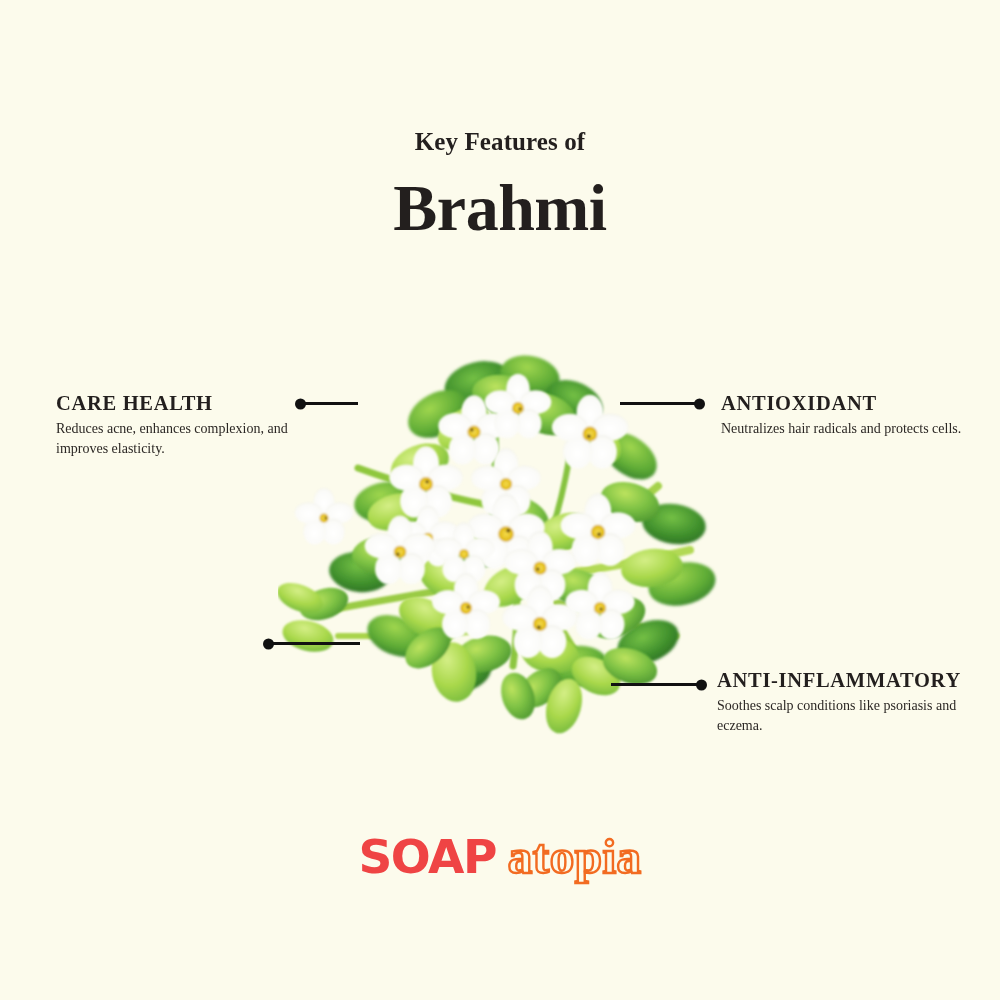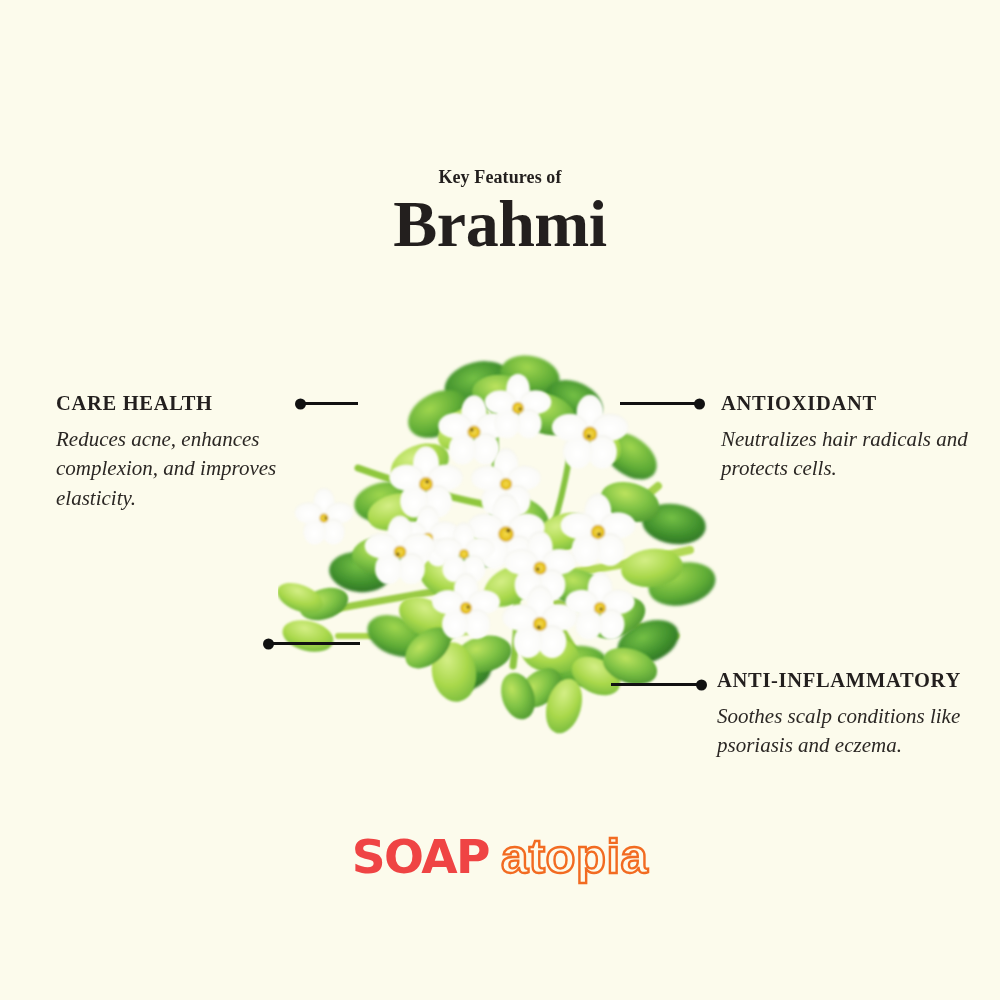--- a/index.html
+++ b/index.html
@@ -27,58 +27,56 @@
   
   .header {
     position:absolute;
     left:0; right:0;
     top:128px;
     text-align:center;
   }
   .eyebrow {
     font-family:"Liberation Serif", serif;
     font-weight:700;
-    font-size:18px;
+    font-size:25px;
     letter-spacing:0.1px;
     color:#231F1E;
     line-height:1.1;
-    margin-top:40px;
   }
   .headline {
     font-family:"Liberation Serif", serif;
     font-weight:700;
     font-size:66px;
     line-height:1.08;
     letter-spacing:-0.5px;
     color:#231F1E;
-    margin-top:0;
+    margin-top:16px;
   }
 
   
   .feature {
     position:absolute;
     width:268px;
   }
   .feature .f-title {
     font-family:"Liberation Serif", serif;
     font-weight:700;
     font-size:20.5px;
     letter-spacing:0.7px;
     line-height:1.25;
     color:#231F1E;
     white-space:nowrap;
   }
   .feature .f-body {
     font-family:"Liberation Serif", serif;
     font-weight:400;
-    font-size:21px;
+    font-size:14px;
     line-height:1.42;
     color:#2B2724;
-    margin-top:8px;
-    font-style:italic;
+    margin-top:2px;
   }
   .feature.right { text-align:left; }
 
   #feat-skin        { left:56px;  top:391px; }
   #feat-hair        { left:68px;  top:633px; }
   #feat-antiox      { left:721px; top:391px; width:250px; }
   #feat-antiinflam  { left:717px; top:668px; width:272px; }
 
   
   .connector {
@@ -123,21 +121,21 @@
   }
   .logo-soap {
     font-family:"DejaVu Sans", sans-serif;
     font-weight:700;
     font-size:47px;
     letter-spacing:-1.5px;
     color:#ef4444;
     vertical-align:middle;
   }
   .logo-atopia {
-    font-family:Liberation Sans, sans-serif;
+    font-family:Liberation Serif, serif;
     font-weight:700;
     font-size:49px;
     letter-spacing:0.5px;
     color:transparent;
     -webkit-text-stroke:2.4px #F26B21;
     vertical-align:middle;
     margin-left:12px;
   }
 </style>
 </head>

